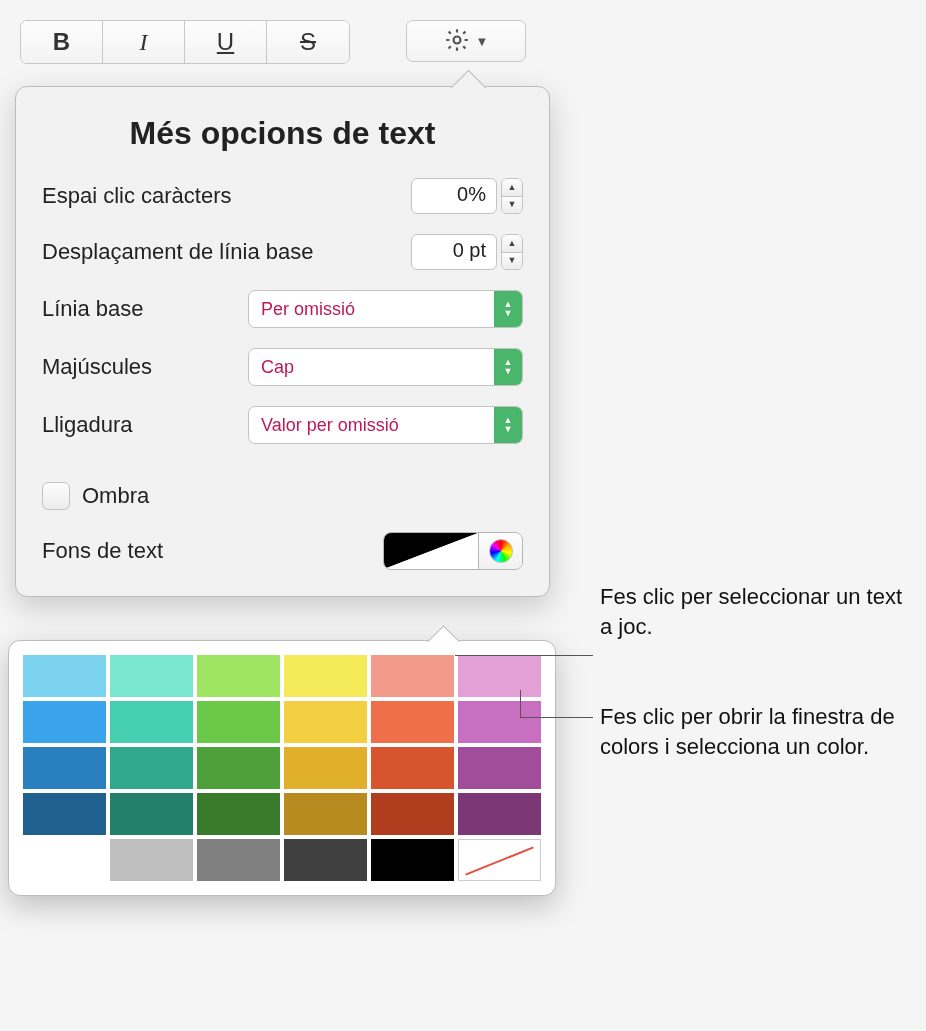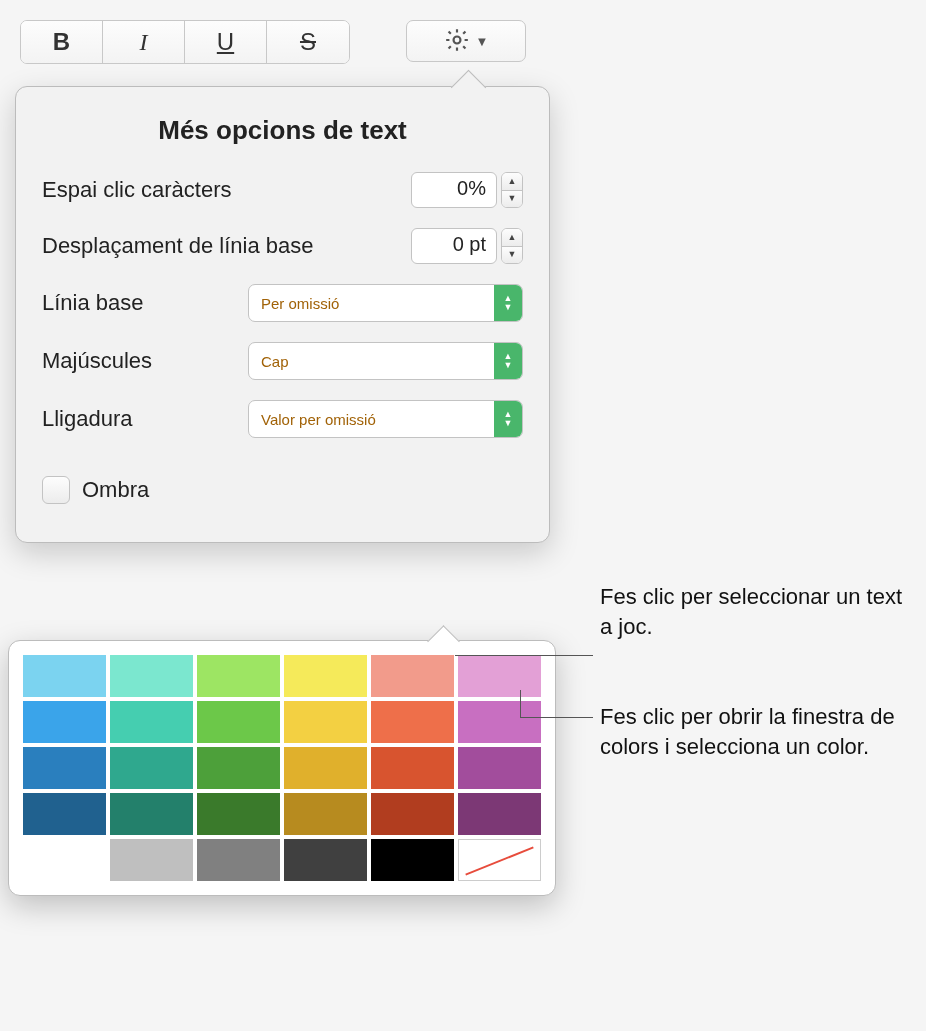--- a/index.html
+++ b/index.html
@@ -72,21 +72,21 @@
     position: absolute;
     top: -12px;
     right: 68px;
     width: 24px; height: 24px;
     background: #f2f2f2;
     border-left: 1px solid #bcbcbc;
     border-top: 1px solid #bcbcbc;
     transform: rotate(45deg);
   }
   .pop-title {
-    font-size: 26px;
+    font-size: 32px;
     font-weight: 600;
     text-align: center;
     margin: 6px 0 26px;
     color: #222;
   }
   .row {
     display: flex;
     align-items: center;
     justify-content: space-between;
     margin-bottom: 20px;
@@ -138,21 +138,21 @@
     border: 1px solid #c3c3c3;
     border-radius: 7px;
     background: #fff;
     display: flex;
     align-items: center;
     justify-content: space-between;
     padding: 0 0 0 12px;
     cursor: pointer;
     overflow: hidden;
   }
-  .dropdown-label { font-size: 15px; color: #a16207; }
+  .dropdown-label { font-size: 18px; color: #be185d; }
   .dropdown-arrows {
     width: 28px;
     align-self: stretch;
     background: #49b66b;
     display: flex;
     flex-direction: column;
     align-items: center;
     justify-content: center;
     gap: 0px;
     color: #fff;
@@ -350,20 +350,34 @@
     </div>
   </div>
 
   <div style="height:18px"></div>
 
   <div class="check-row">
     <div class="checkbox"></div>
     <span class="check-label">Ombra</span>
   </div>
 
+  <div class="bg-row">
+    <span class="row-label">Fons de text</span>
+    <div class="color-well-wrap">
+      <div class="color-well">
+        <svg viewBox="0 0 94 38" preserveAspectRatio="none">
+          <polygon points="0,0 94,0 0,38" fill="#000"></polygon>
+          <polygon points="94,0 94,38 0,38" fill="#fff"></polygon>
+        </svg>
+      </div>
+      <div class="color-wheel">
+        <div class="wheel-icon"></div>
+      </div>
+    </div>
+  </div>
 </div>
 
 <div class="swatch-pop">
   <div class="swatch-grid" id="swatch-grid">
       <div class="swatch" style="background: rgb(123, 211, 240);"></div>
       <div class="swatch" style="background: rgb(123, 231, 207);"></div>
       <div class="swatch" style="background: rgb(157, 229, 99);"></div>
       <div class="swatch" style="background: rgb(245, 234, 90);"></div>
       <div class="swatch" style="background: rgb(242, 155, 139);"></div>
       <div class="swatch" style="background: rgb(227, 160, 214);"></div>

